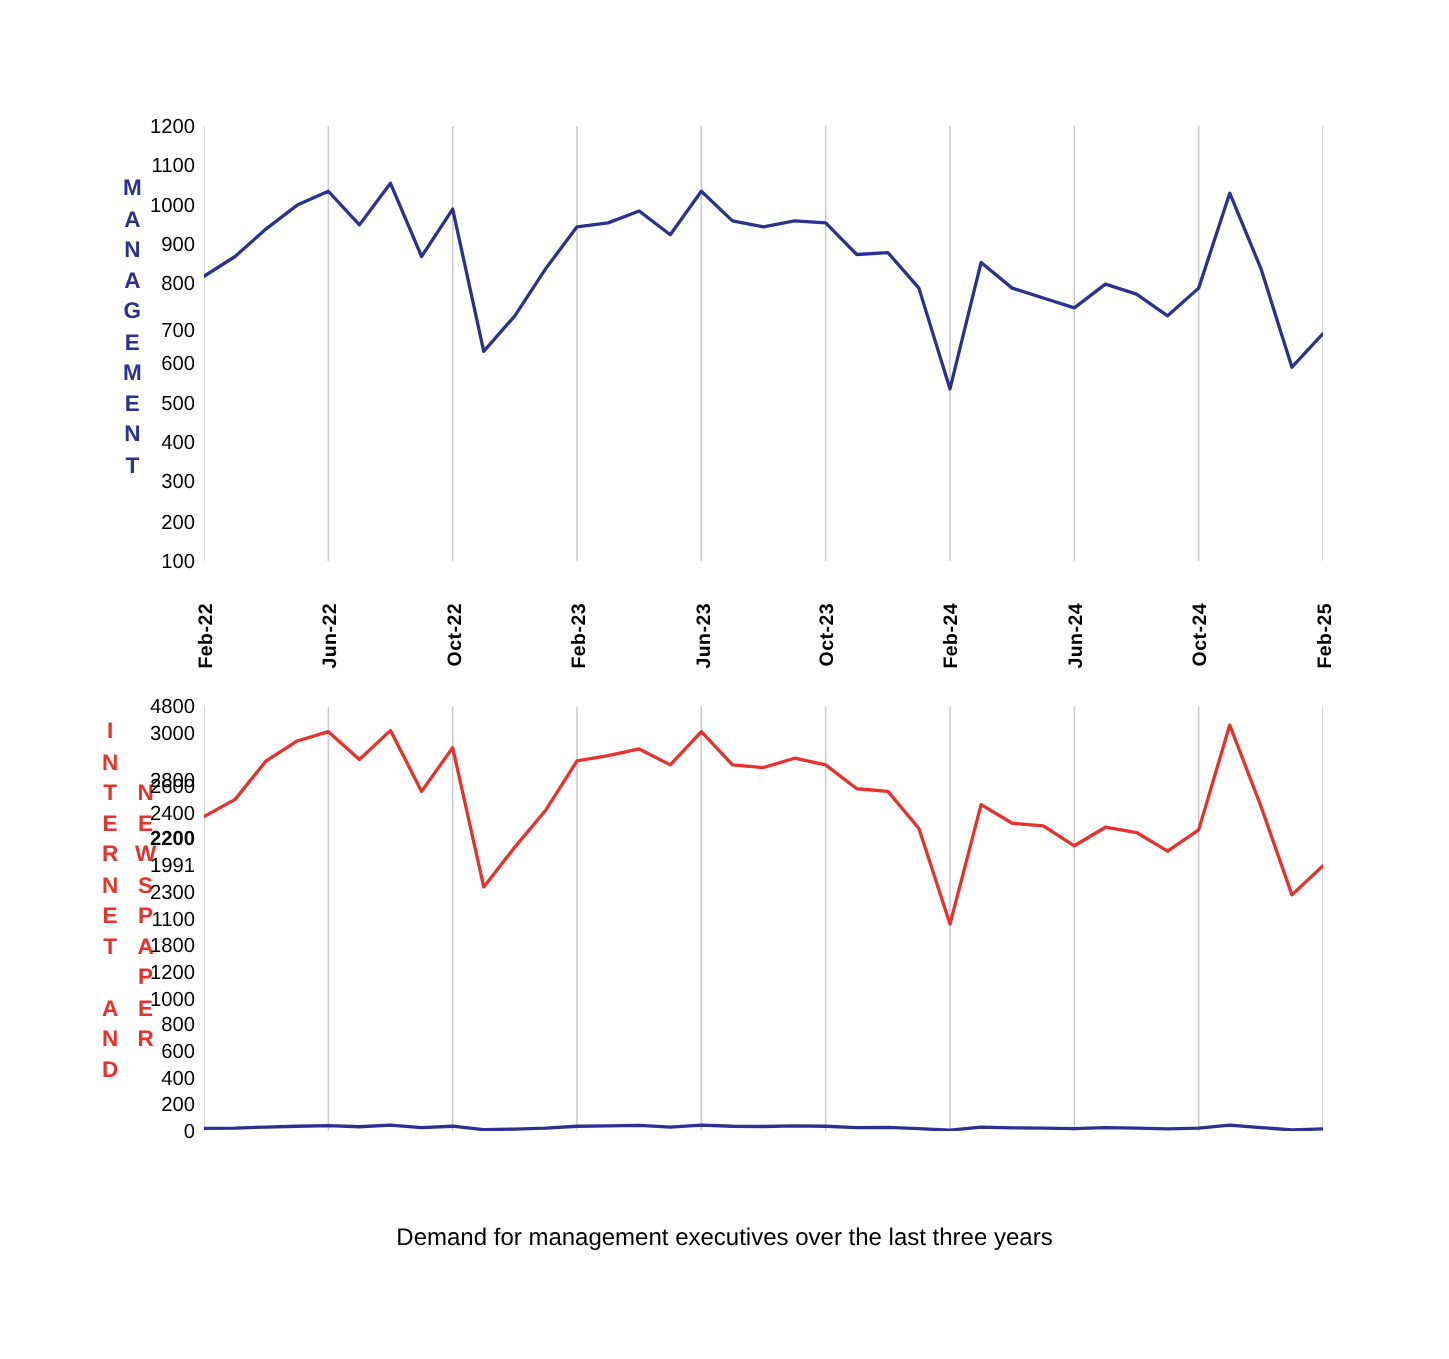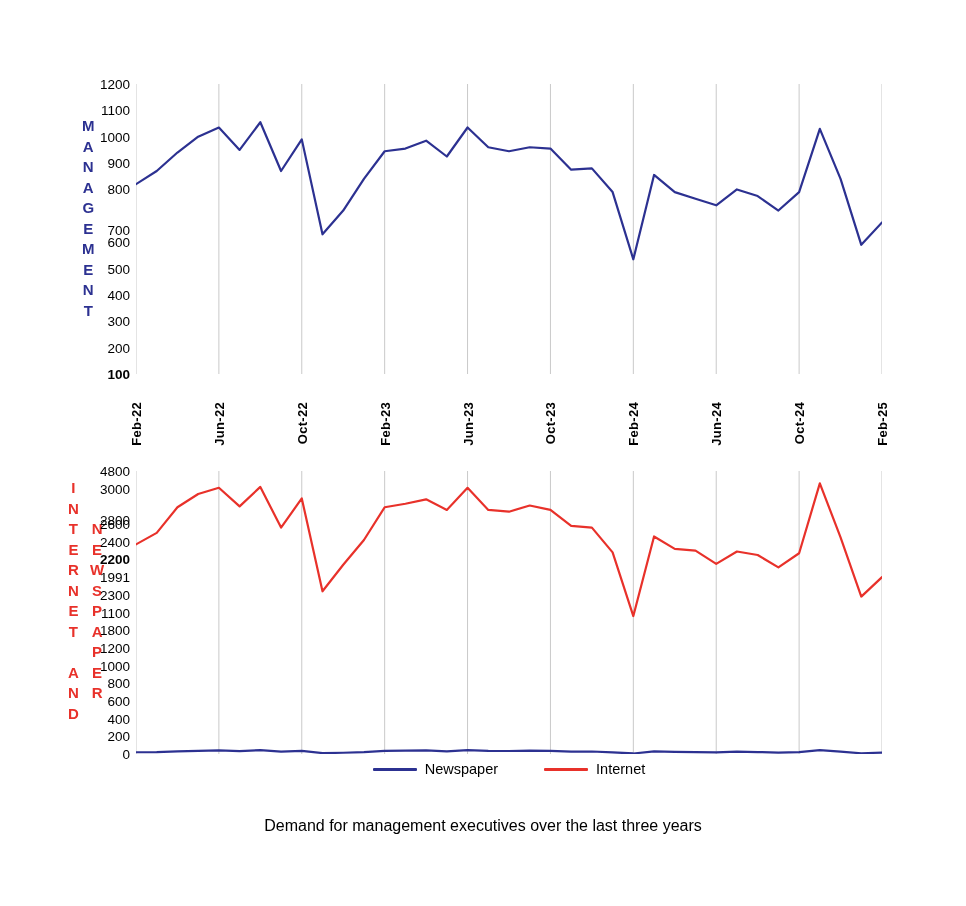--- a/index.html
+++ b/index.html
@@ -163,27 +163,27 @@
       <span>A</span>
       <span>G</span>
       <span>E</span>
       <span>M</span>
       <span>E</span>
       <span>N</span>
       <span>T</span>
     </div>
 
   <div id="top-yticks">
-      <div class="ytick" style="top: 290px; font-weight: bold;">100</div>
+      <div class="ytick" style="top: 290px;">100</div>
       <div class="ytick" style="top: 263.636px;">200</div>
       <div class="ytick" style="top: 237.273px;">300</div>
       <div class="ytick" style="top: 210.909px;">400</div>
       <div class="ytick" style="top: 184.545px;">500</div>
       <div class="ytick" style="top: 158.182px;">600</div>
-      <div class="ytick" style="top: 146px;">700</div>
+      <div class="ytick" style="top: 136px;">700</div>
       <div class="ytick" style="top: 105.455px;">800</div>
       <div class="ytick" style="top: 79.0909px;">900</div>
       <div class="ytick" style="top: 52.7273px;">1000</div>
       <div class="ytick" style="top: 26.3636px;">1100</div>
       <div class="ytick" style="top: 0px;">1200</div>
     </div>
 
   <div id="top-chart-area">
     <svg class="plot-svg" id="top-svg" viewBox="0 0 746 290" preserveAspectRatio="none">
         <line x1="0" x2="0" y1="0" y2="290" stroke="#c9c9c9" stroke-width="1"></line>
@@ -269,26 +269,16 @@
         <line x1="414.44444444444446" x2="414.44444444444446" y1="0" y2="283" stroke="#c9c9c9" stroke-width="1"></line>
         <line x1="497.3333333333333" x2="497.3333333333333" y1="0" y2="283" stroke="#c9c9c9" stroke-width="1"></line>
         <line x1="580.2222222222223" x2="580.2222222222223" y1="0" y2="283" stroke="#c9c9c9" stroke-width="1"></line>
         <line x1="663.1111111111111" x2="663.1111111111111" y1="0" y2="283" stroke="#c9c9c9" stroke-width="1"></line>
         <line x1="746" x2="746" y1="0" y2="283" stroke="#c9c9c9" stroke-width="1"></line>
         <path d="M0.00 73.40 L20.72 61.91 L41.44 36.26 L62.17 22.99 L82.89 16.80 L103.61 35.38 L124.33 15.92 L145.06 56.60 L165.78 27.42 L186.50 120.28 L207.22 93.74 L227.94 68.98 L248.67 36.26 L269.39 32.72 L290.11 28.30 L310.83 38.91 L331.56 16.80 L352.28 38.91 L373.00 40.68 L393.72 34.49 L414.44 38.91 L435.17 54.83 L455.89 56.60 L476.61 81.36 L497.33 145.04 L518.06 65.44 L538.78 77.83 L559.50 79.59 L580.22 92.86 L600.94 80.48 L621.67 84.02 L642.39 96.40 L663.11 82.25 L683.83 12.38 L704.56 66.33 L725.28 125.58 L746.00 106.13" fill="none" stroke="#e8312a" stroke-width="2.2" stroke-linejoin="round" stroke-linecap="round" vector-effect="non-scaling-stroke"></path>
         <path d="M0.00 281.23 L20.72 281.05 L41.44 280.35 L62.17 279.82 L82.89 279.46 L103.61 280.17 L124.33 279.11 L145.06 280.70 L165.78 279.82 L186.50 282.12 L207.22 281.76 L227.94 281.05 L248.67 279.82 L269.39 279.64 L290.11 279.29 L310.83 280.35 L331.56 279.11 L352.28 279.82 L373.00 279.99 L393.72 279.64 L414.44 279.82 L435.17 280.70 L455.89 280.52 L476.61 281.41 L497.33 282.47 L518.06 280.35 L538.78 280.88 L559.50 281.05 L580.22 281.41 L600.94 280.70 L621.67 281.05 L642.39 281.58 L663.11 281.05 L683.83 279.11 L704.56 280.70 L725.28 282.29 L746.00 281.58" fill="none" stroke="#2c3191" stroke-width="2.2" stroke-linejoin="round" stroke-linecap="round" vector-effect="non-scaling-stroke"></path>
       </svg>
   </div>
 
-  <div id="legend">
-      <div class="legend-item">
-        <span class="legend-swatch" style="background: rgb(44, 49, 145);"></span>
-        <span>Newspaper</span>
-      </div>
-      <div class="legend-item">
-        <span class="legend-swatch" style="background: rgb(232, 49, 42);"></span>
-        <span>Internet</span>
-      </div>
-    </div>
 
   <div id="caption">Demand for management executives over the last three years</div>
 
 </div>
 
 </body></html>

